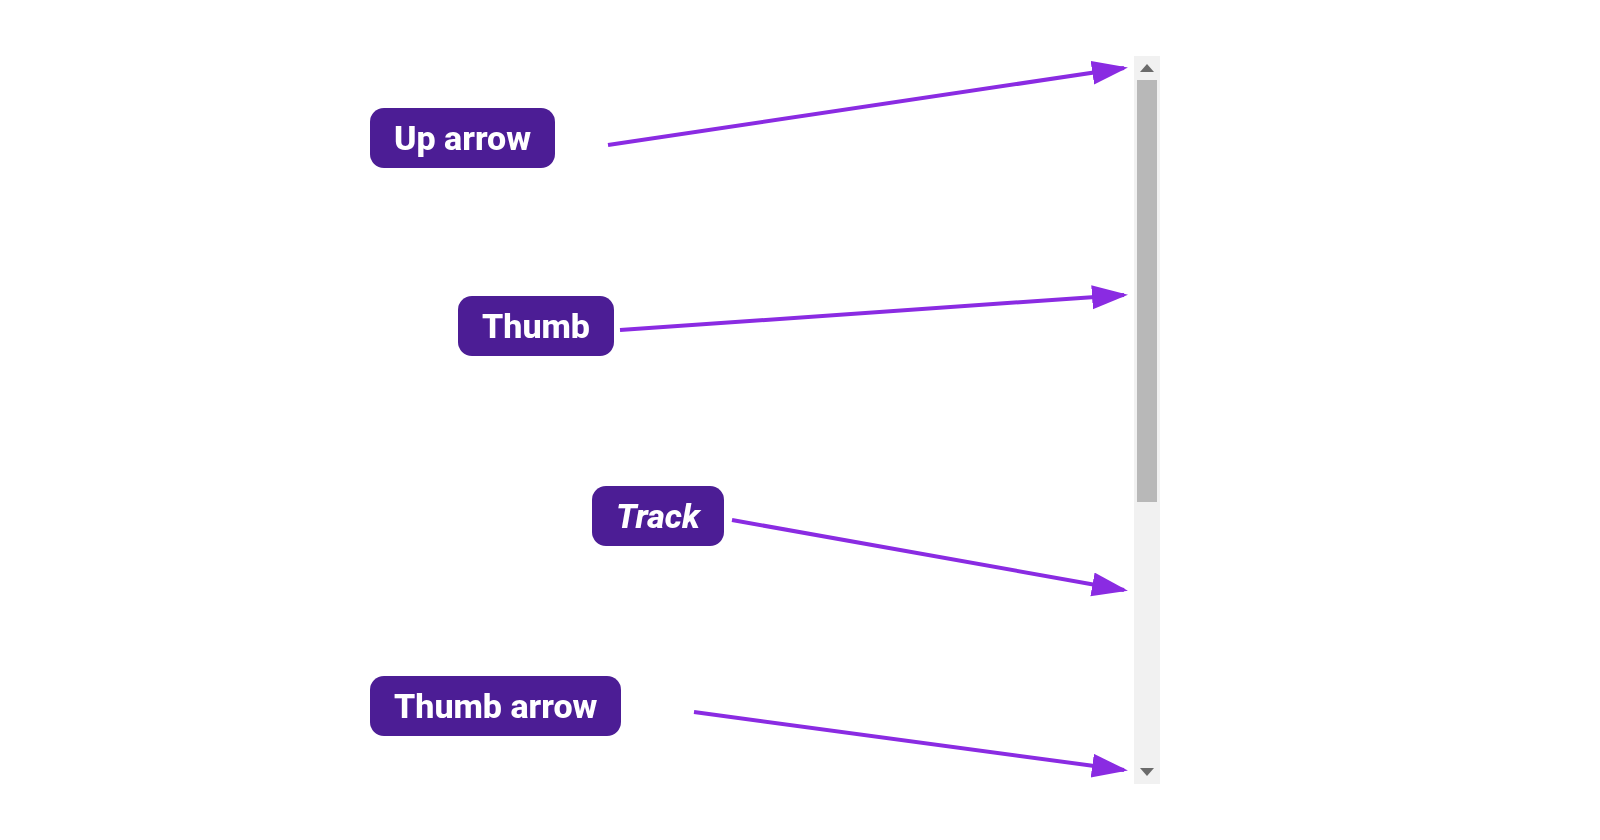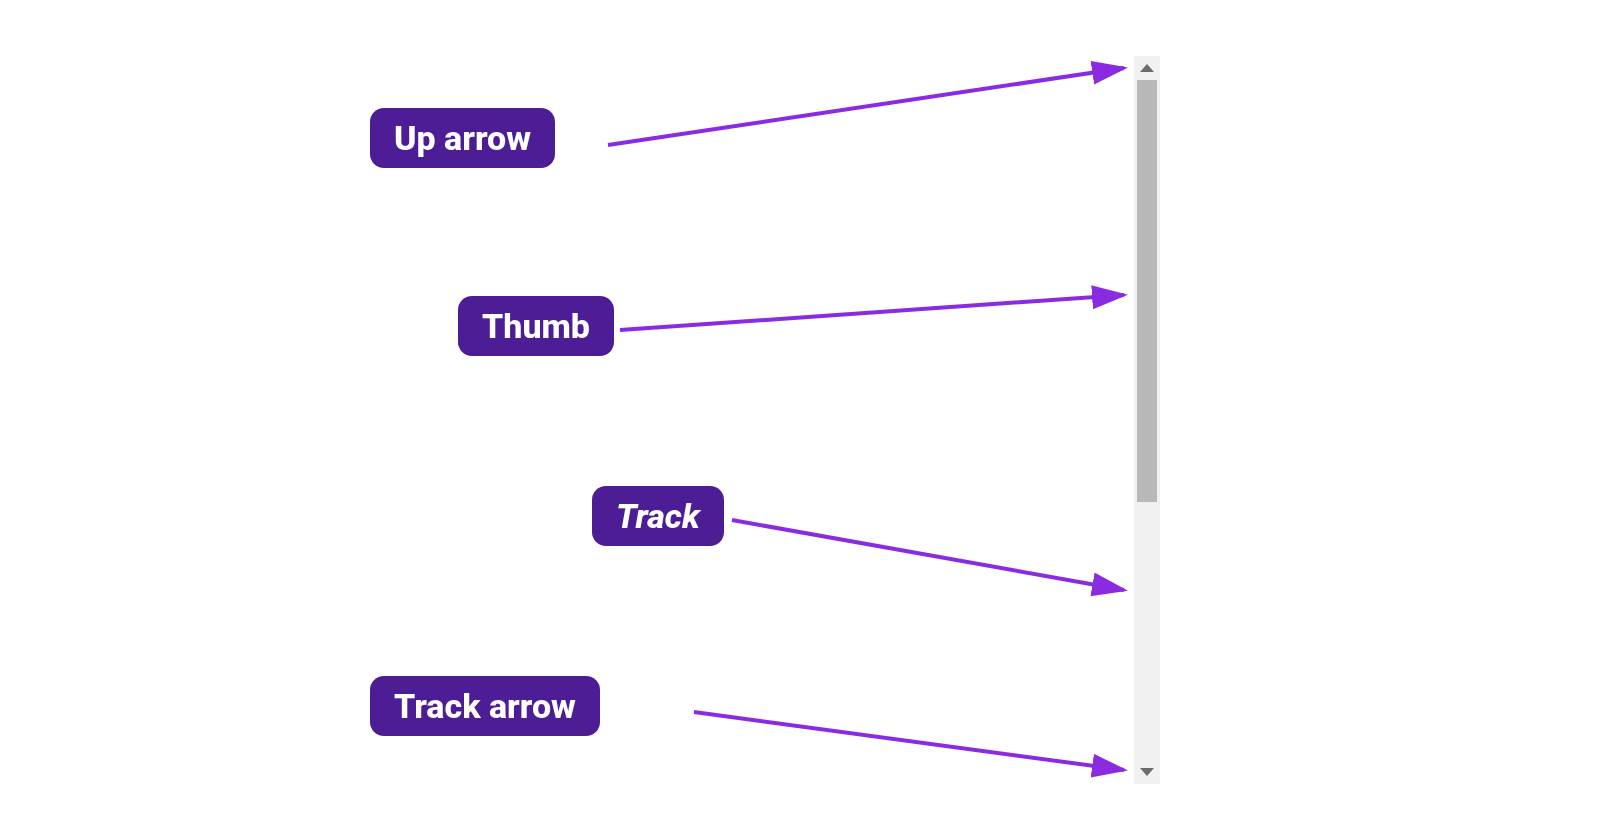--- a/index.html
+++ b/index.html
@@ -98,13 +98,13 @@
   <line x1="620" y1="330" x2="1124" y2="295" stroke="#8a2be2" stroke-width="4" marker-end="url(#arrowhead)"></line>
 
   <line x1="732" y1="520" x2="1124" y2="590" stroke="#8a2be2" stroke-width="4" marker-end="url(#arrowhead)"></line>
 
   <line x1="694" y1="712" x2="1124" y2="770" stroke="#8a2be2" stroke-width="4" marker-end="url(#arrowhead)"></line>
 </svg>
 
 <div class="label-pill" style="left:370px; top:108px;">Up arrow</div>
 <div class="label-pill" style="left:458px; top:296px;">Thumb</div>
 <div class="label-pill" style="left:592px; top:486px;font-style:italic;">Track</div>
-<div class="label-pill" style="left:370px; top:676px;">Track arrow</div>
+<div class="label-pill" style="left:370px; top:676px;">Thumb arrow</div>
 
 </body></html>

